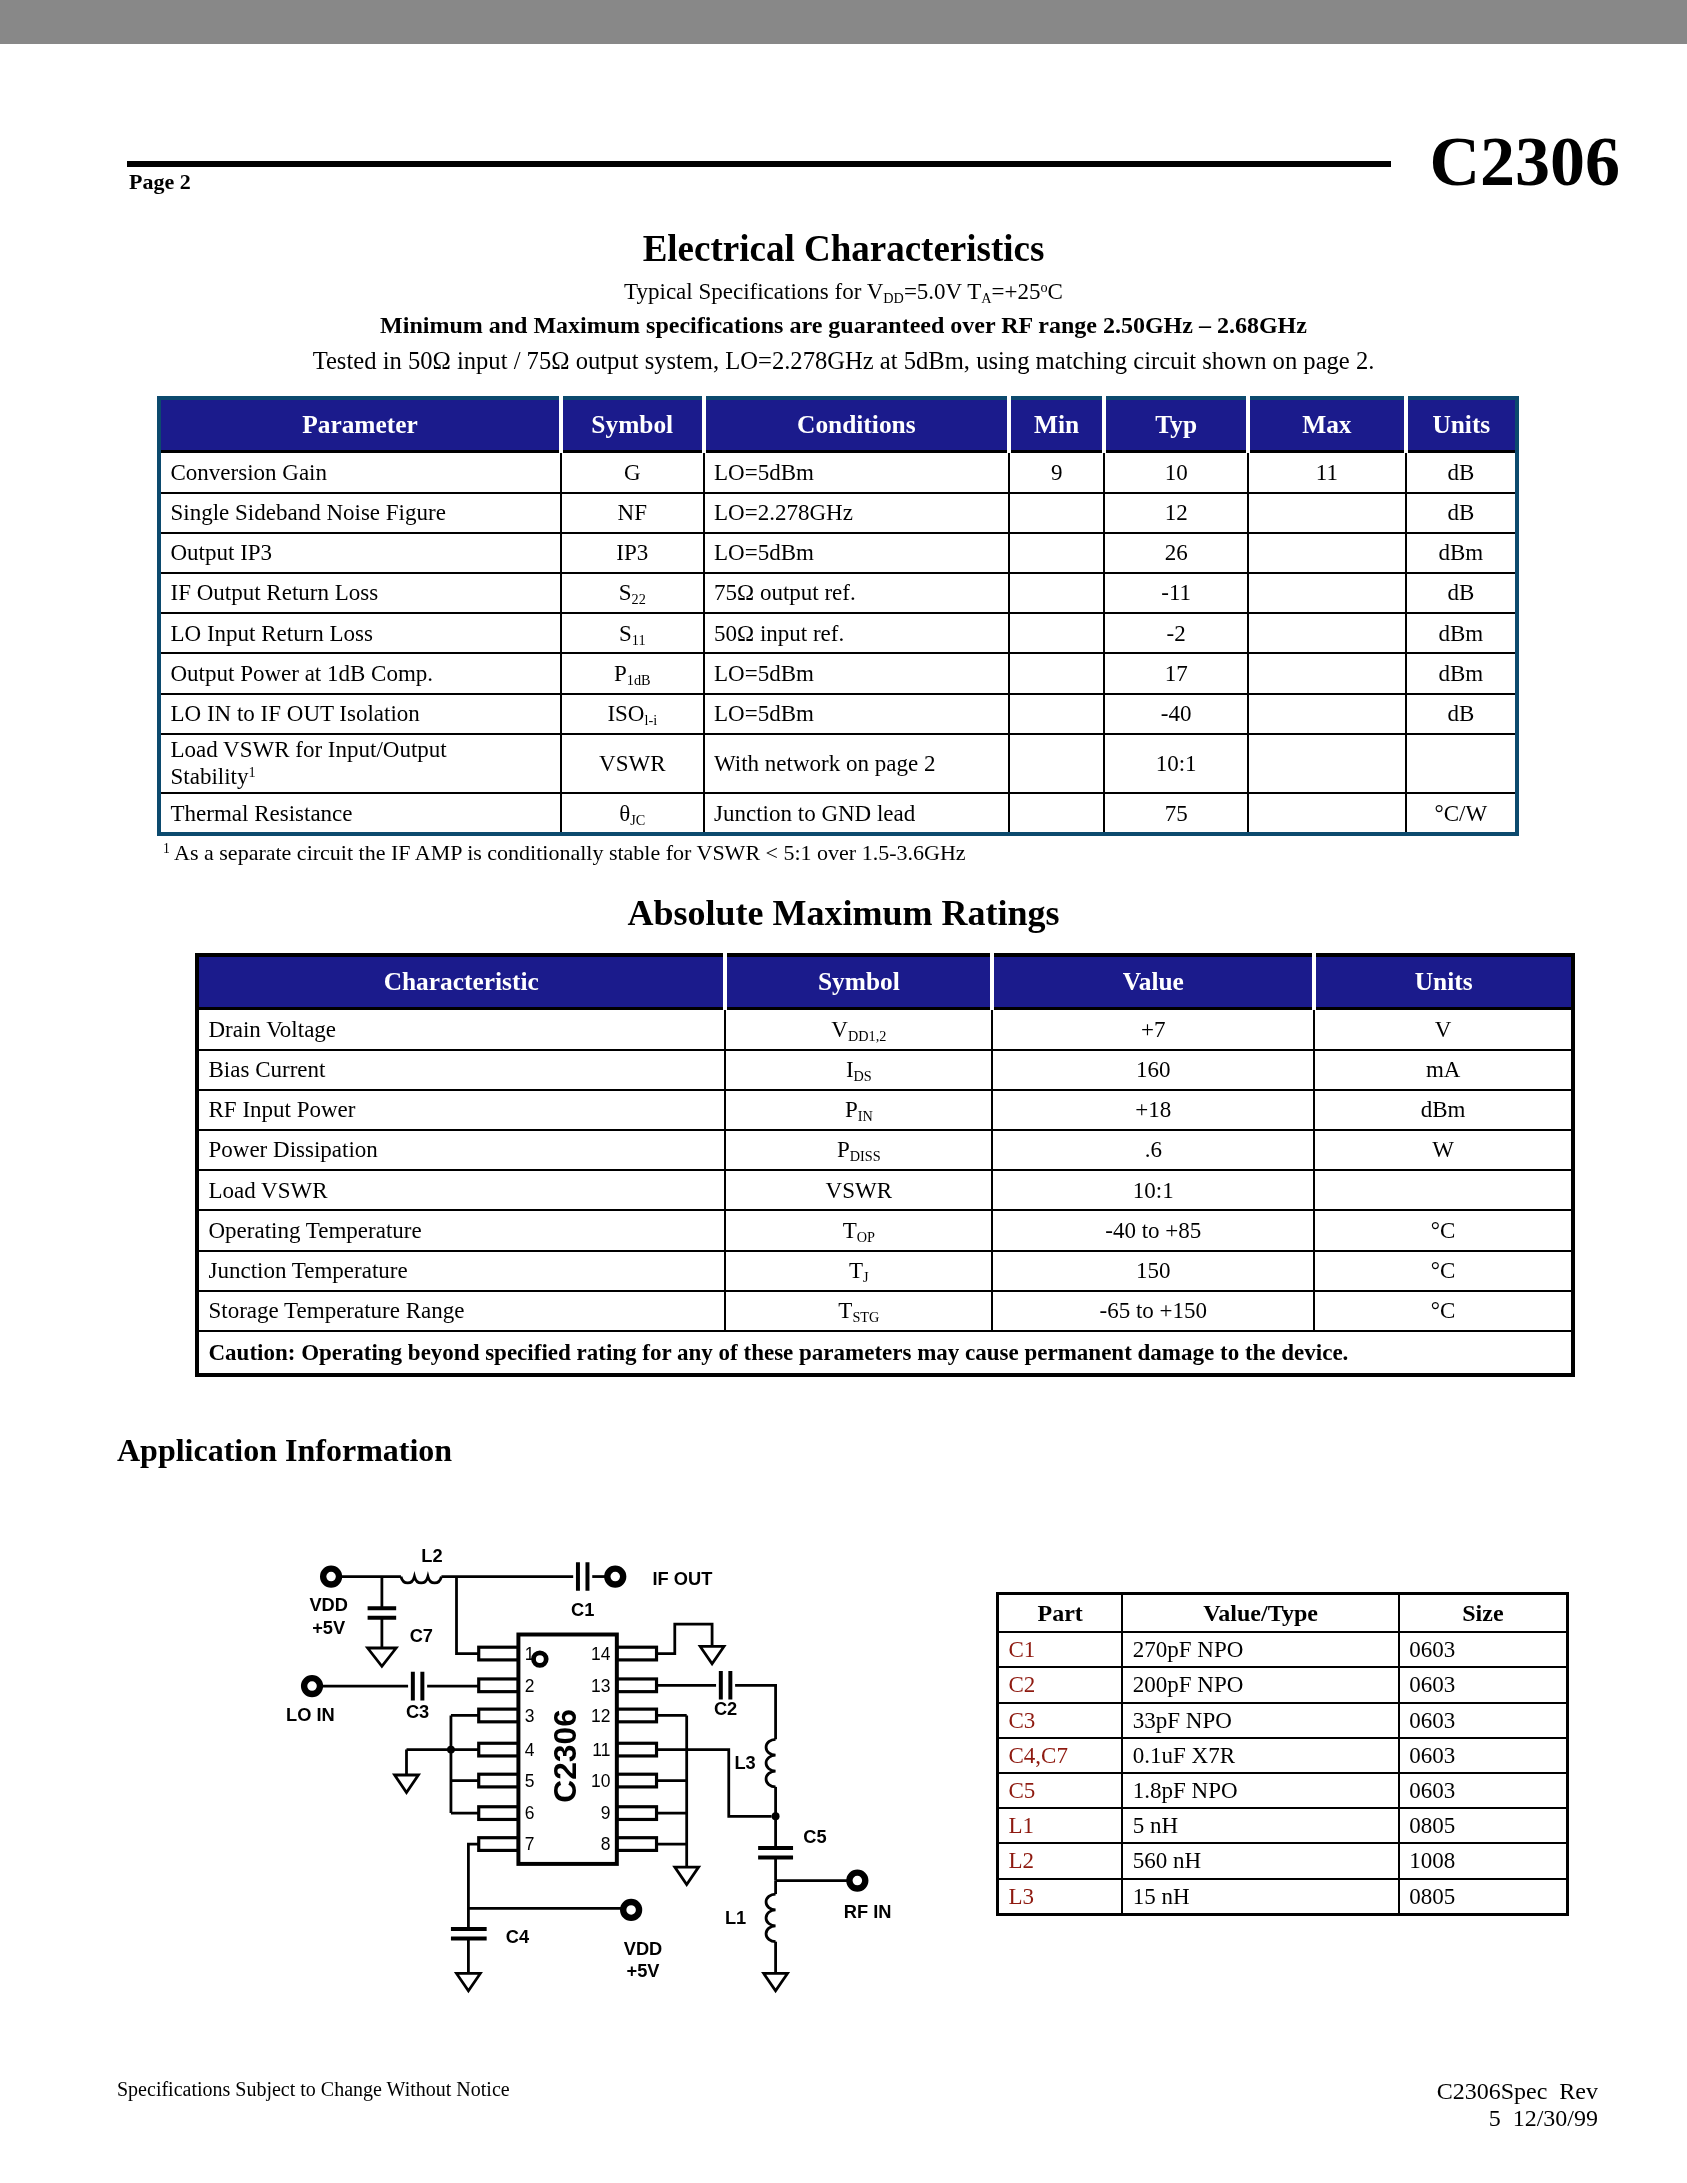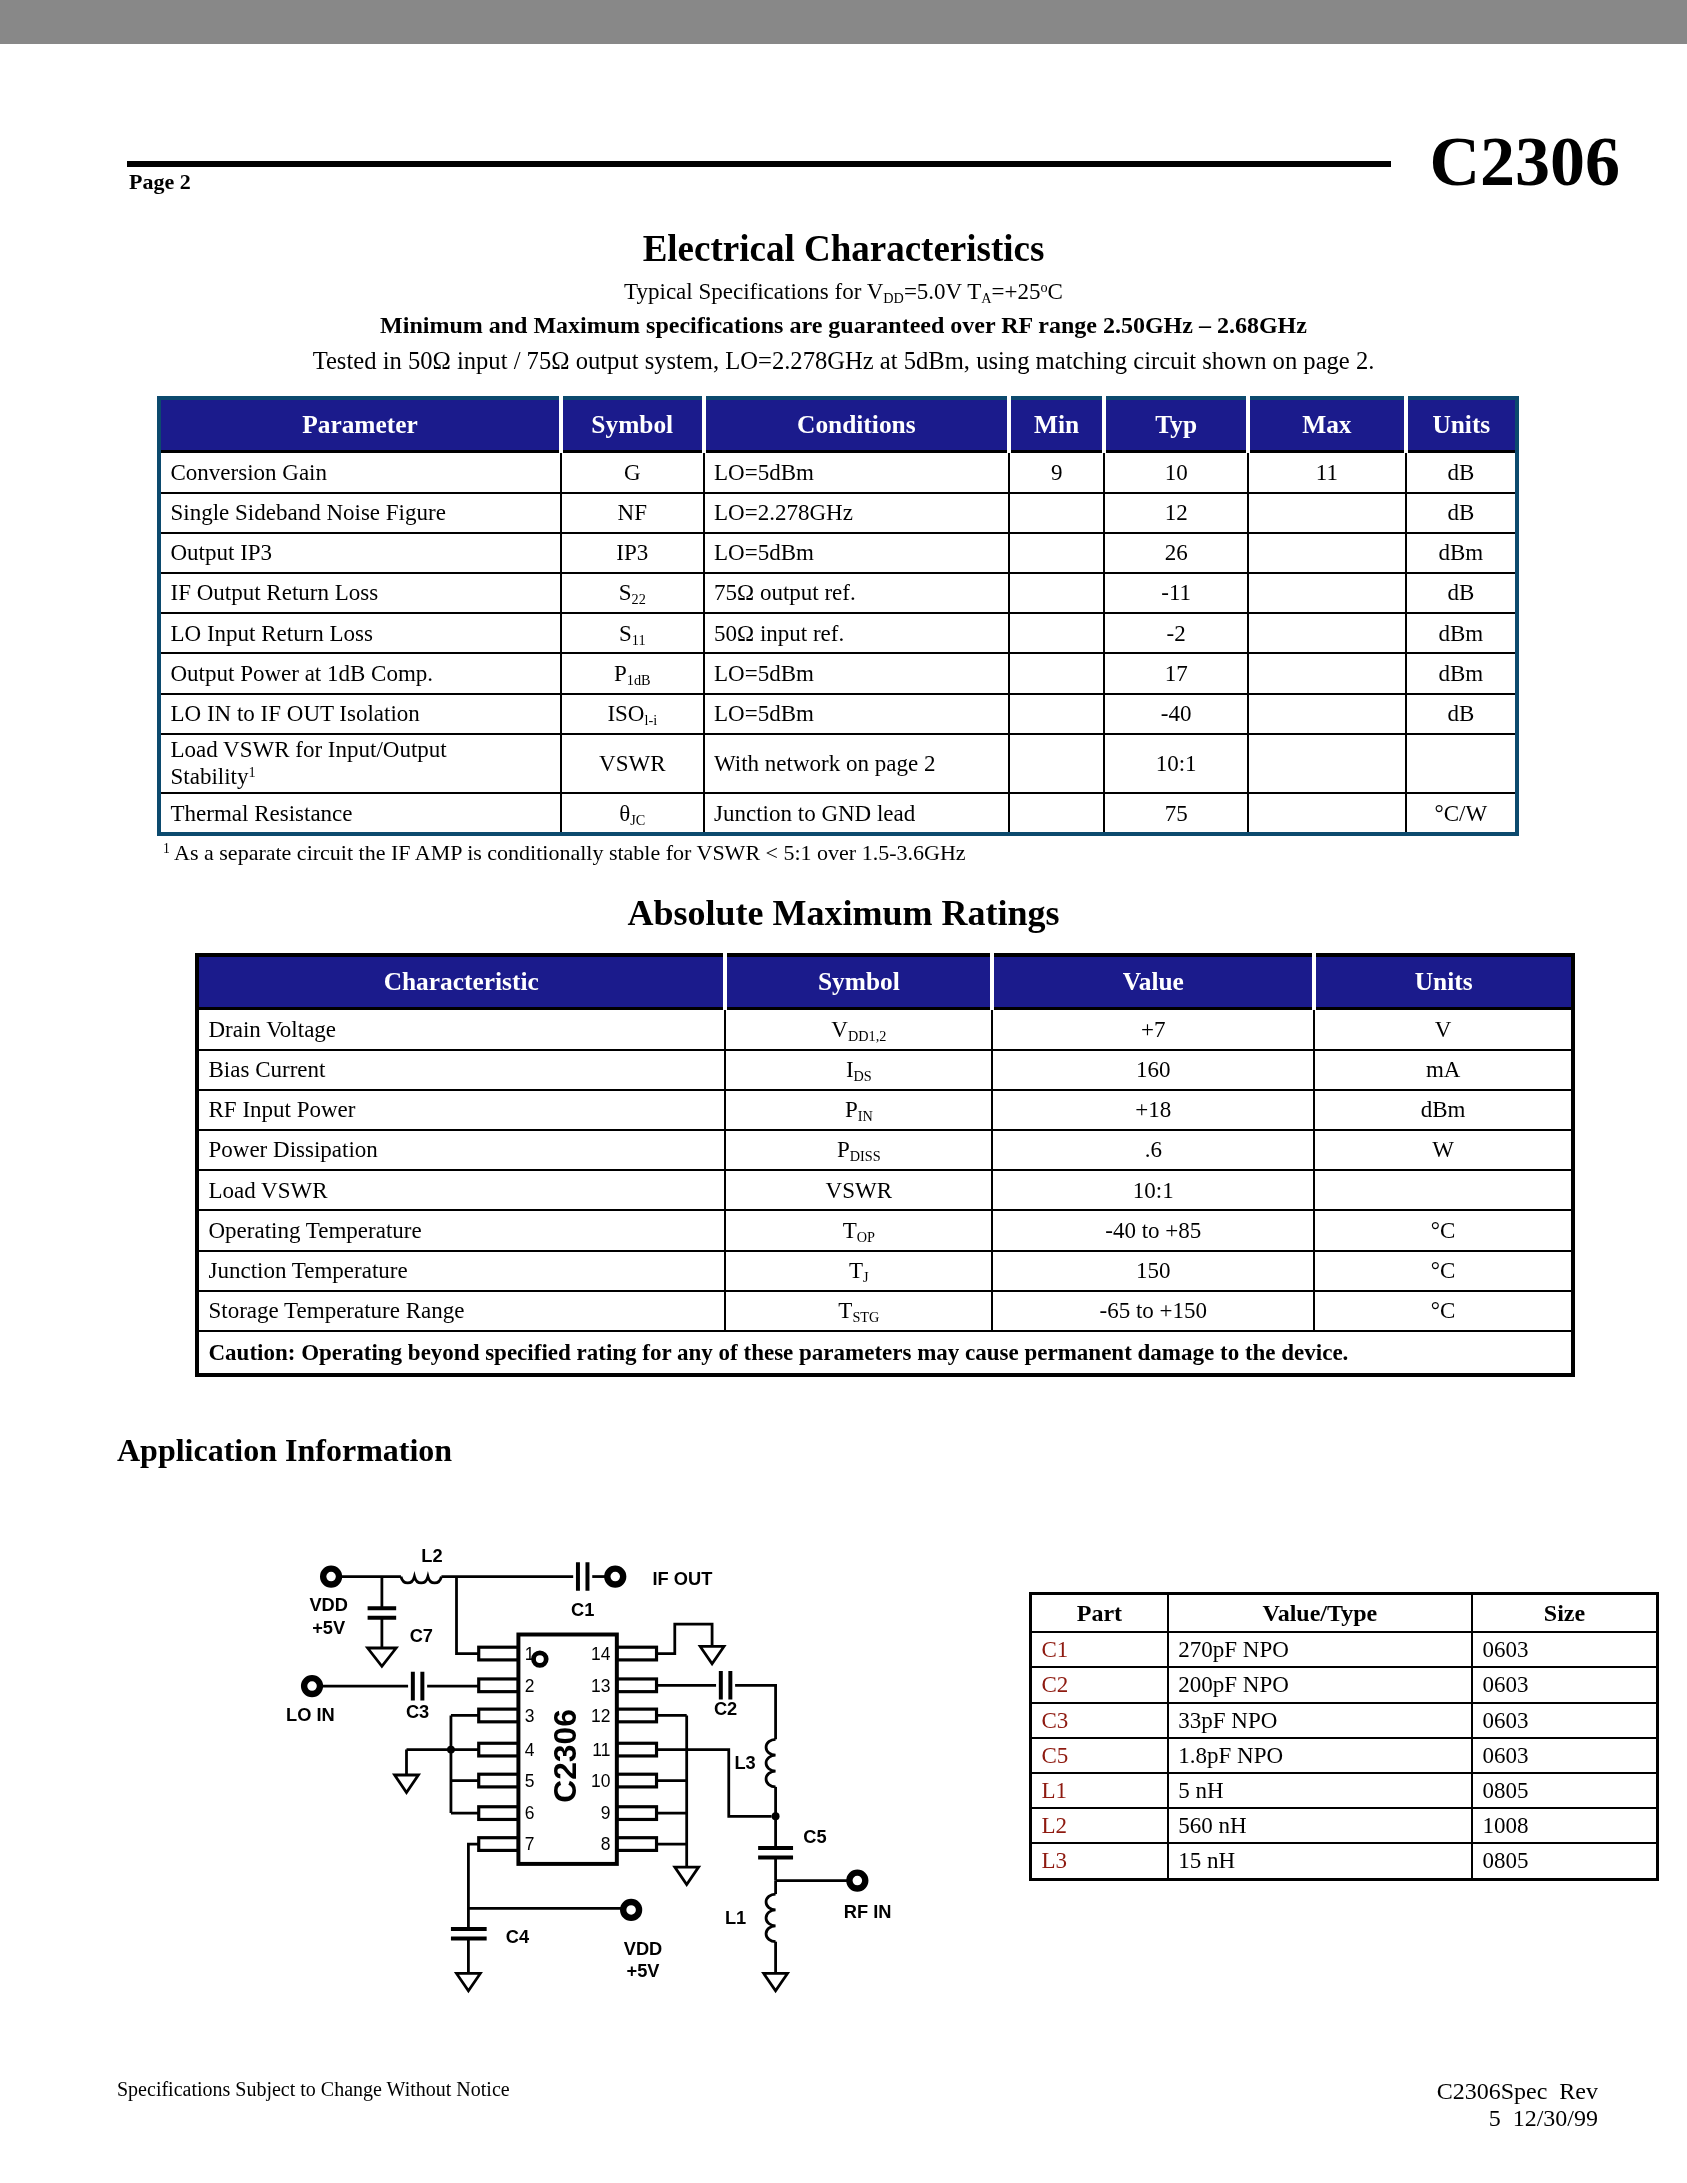--- a/index.html
+++ b/index.html
@@ -13,21 +13,21 @@
 
   
   .ec-title{position:absolute;left:0;top:183px;width:1687px;text-align:center;font-size:37px;font-weight:bold;}
   .ec-sub1{position:absolute;left:0;top:235px;width:1687px;text-align:center;font-size:23px;}
   .ec-sub2{position:absolute;left:0;top:268px;width:1687px;text-align:center;font-size:24px;font-weight:bold;}
   .ec-sub3{position:absolute;left:0;top:303px;width:1687px;text-align:center;font-size:24.6px;}
 
   table{border-collapse:collapse;table-layout:fixed;}
   .t1{position:absolute;left:157px;top:352px;width:1362px;border:4px solid #0c4a6e;}
   .t2{position:absolute;left:195px;top:909px;width:1380px;border:4px solid #000;}
-  .t3{position:absolute;left:1029px;top:1548px;width:630px;border:3.2px solid #000;font-size:23px;}
+  .t3{position:absolute;left:996px;top:1548px;width:573px;border:3.2px solid #000;font-size:23px;}
   th,td{border:2.4px solid #000;padding:1.6px 9.5px;line-height:1.18;}
   .t1 td,.t2 td{font-size:23px;height:35px;}
   .t1 thead th,.t2 thead th{background:var(--navy);color:#fff;font-size:25.4px;font-weight:bold;height:44px;padding:3.2px 6.4px;}
   .t1 thead th + th,.t2 thead th + th{border-left:4.8px solid #fff;}
   .t1 thead th,.t2 thead th{border-bottom:3.2px solid #000;}
   .t3 thead th{background:#fff;color:#000;font-size:24px;font-weight:bold;height:33px;text-align:center;}
   .t3 td{height:30px;}
   .al{text-align:left;}
   .ac{text-align:center;}
   .part-red{color:var(--red);}
@@ -385,20 +385,25 @@
           <td class="al part-red">C2</td>
           <td class="al">200pF NPO</td>
           <td class="al">0603</td>
         </tr>
         <tr>
           <td class="al part-red">C3</td>
           <td class="al">33pF NPO</td>
           <td class="al">0603</td>
         </tr>
         <tr>
+          <td class="al part-red">C4,C7</td>
+          <td class="al">0.1uF X7R</td>
+          <td class="al">0603</td>
+        </tr>
+        <tr>
           <td class="al part-red">C5</td>
           <td class="al">1.8pF NPO</td>
           <td class="al">0603</td>
         </tr>
         <tr>
           <td class="al part-red">L1</td>
           <td class="al">5 nH</td>
           <td class="al">0805</td>
         </tr>
         <tr>

